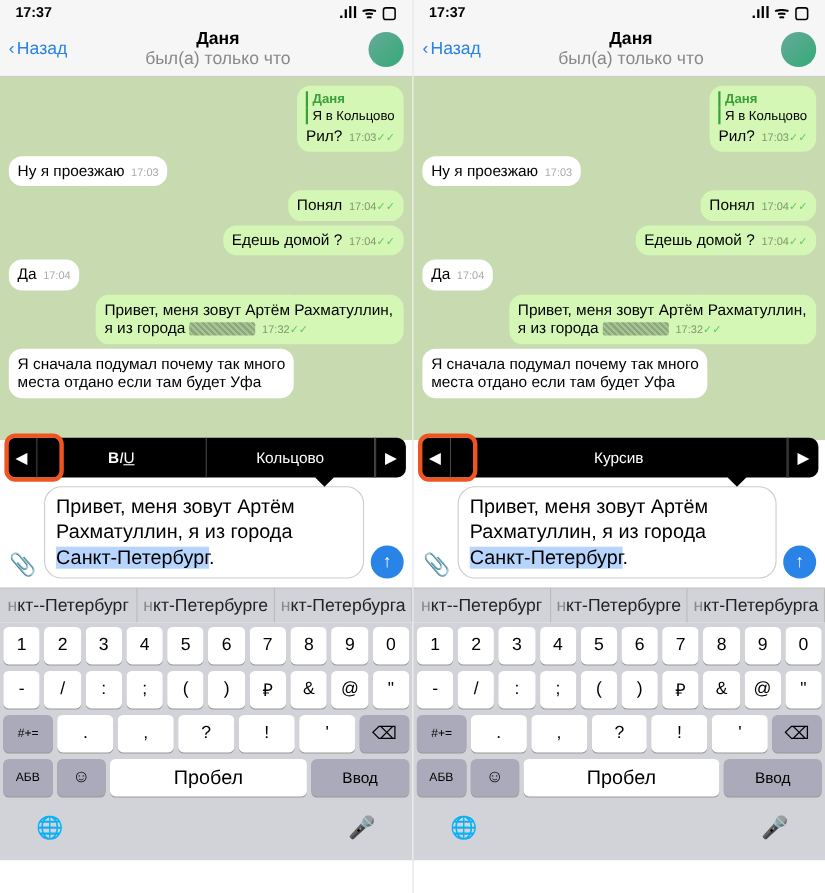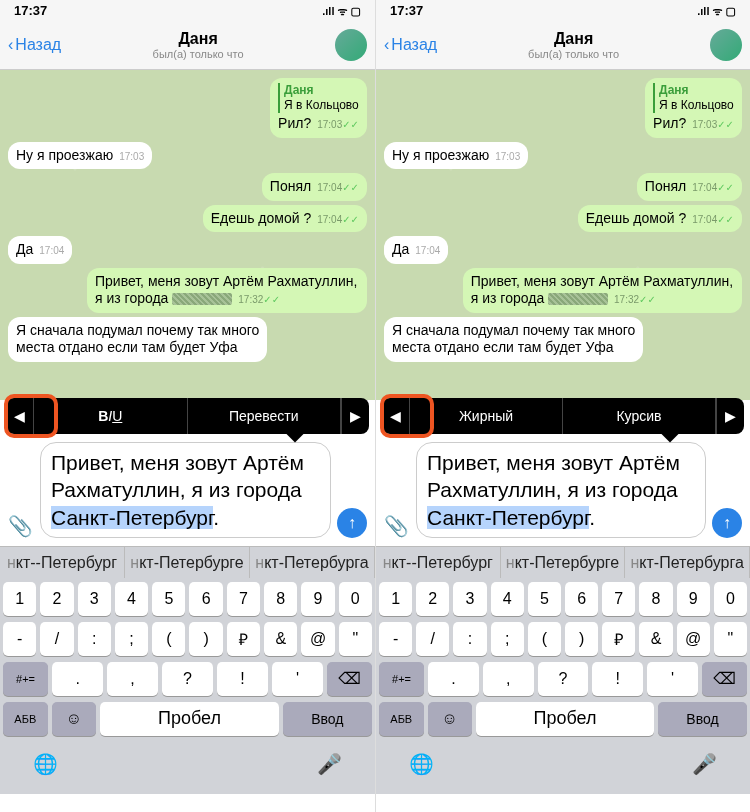--- a/index.html
+++ b/index.html
@@ -1,25 +1,25 @@
 <!DOCTYPE html>
 <html><head>
 <meta charset="utf-8">
 <style>
 * { margin:0; padding:0; box-sizing:border-box; font-family:-apple-system,Helvetica,Arial,sans-serif; }
 body { background:#fff; width:750px; height:812px; display:flex; }
 .phone { width:375px; height:812px; display:flex; flex-direction:column; background:#fff; position:relative; }
 .phone + .phone { border-left:1px solid #ddd; }
 .statusbar { height:20px; display:flex; justify-content:space-between; align-items:center; padding:0 14px; font-size:13px; font-weight:600; background:#f6f6f6; }
-.status-right { display:flex; gap:3px; align-items:center; font-size:11px; }
+.status-right { display:flex; gap:3px; align-items:center; font-size:15px; }
 .nav { height:50px; background:#f6f6f6; display:flex; align-items:center; padding:0 8px; border-bottom:1px solid #ccc; justify-content:space-between; }
 .back { color:#2a83e6; font-size:16px; display:flex; align-items:center; gap:2px; }
 .title-wrap { text-align:center; flex:1; }
 .title { font-size:16px; font-weight:700; }
-.subtitle { font-size:11px; color:#888; }
+.subtitle { font-size:16px; color:#888; }
 .avatar { width:32px; height:32px; border-radius:50%; background:linear-gradient(135deg,#6a9 0%,#3a7 100%); }
 .chat { flex:0 0 auto; height:330px; background:#c8dab0; background-image:radial-gradient(circle at 20% 30%,rgba(255,255,255,.15) 1px,transparent 2px),radial-gradient(circle at 70% 60%,rgba(255,255,255,.12) 1px,transparent 2px); padding:8px 8px 4px; overflow:hidden; position:relative; }
 .msg { max-width:78%; padding:5px 8px; border-radius:12px; margin-bottom:4px; font-size:14px; line-height:1.25; position:relative; }
 .in { background:#fff; float:left; clear:both; }
 .out { background:#d4f7b5; float:right; clear:both; }
 .reply-name { color:#3a9e3a; font-size:12px; font-weight:600; border-left:2px solid #3a9e3a; padding-left:4px; }
 .reply-text { font-size:12px; border-left:2px solid #3a9e3a; padding-left:4px; margin-bottom:2px; }
 .time { font-size:10px; color:#7a9a6a; margin-left:6px; }
 .time.in-t { color:#aaa; }
 .checks { color:#5ec85e; font-size:10px; }
@@ -27,21 +27,21 @@
 .input-area { background:#fff; position:relative; }
 .context-menu { position:absolute; top:-2px; left:6px; right:6px; height:36px; background:#000; border-radius:8px; display:flex; align-items:center; z-index:5; }
 .cm-arrow { width:28px; color:#fff; text-align:center; font-size:14px; border-right:1px solid #444; height:100%; display:flex; align-items:center; justify-content:center; }
 .cm-arrow.r { border-right:none; border-left:1px solid #444; }
 .cm-item { color:#fff; font-size:14px; padding:0 14px; border-right:1px solid #444; height:100%; display:flex; align-items:center; justify-content:center; flex:1; }
 .cm-item:last-of-type { border-right:none; }
 .cm-biu { font-family:serif; }
 .cm-tail { position:absolute; bottom:-6px; left:78%; width:12px; height:12px; background:#000; transform:rotate(45deg); }
 .redbox { position:absolute; top:-6px; left:4px; width:54px; height:44px; border:4px solid #e52; border-radius:10px; z-index:6; }
 .compose { padding:42px 8px 8px; display:flex; gap:6px; align-items:flex-end; }
-.compose-text { flex:1; border:1px solid #ccc; border-radius:16px; padding:6px 10px; font-size:21px; line-height:1.3; min-height:56px; }
+.compose-text { flex:1; border:1px solid #ccc; border-radius:16px; padding:6px 10px; font-size:18px; line-height:1.3; min-height:56px; }
 .sel { background:#b6d4fc; }
 .send { width:30px; height:30px; border-radius:50%; background:#2a83e6; color:#fff; display:flex; align-items:center; justify-content:center; font-size:16px; }
 .attach { width:26px; color:#888; font-size:20px; text-align:center; }
 .predict { height:32px; background:#d1d3d8; display:flex; border-top:1px solid #bbb; }
 .predict-item { flex:1; text-align:center; font-size:16px; color:#222; line-height:32px; border-right:1px solid #bbb; overflow:hidden; white-space:nowrap; }
 .predict-item .g { color:#888; }
 .kb { background:#d1d3d8; padding:4px 3px 8px; }
 .kb-row { display:flex; gap:4px; margin-bottom:6px; }
 .key { flex:1; height:34px; background:#fff; border-radius:5px; box-shadow:0 1px 0 #999; display:flex; align-items:center; justify-content:center; font-size:16px; }
 .key.dark { background:#aab; }
@@ -81,21 +81,21 @@
     <div class="msg in" style="max-width:92%"><span>Я сначала подумал почему так много </span><br><span>места отдано если там будет Уфа</span></div>
   </div>
   <div class="input-area">
     <div class="context-menu">
       <div class="cm-arrow">◀</div>
       <div class="cm-item cm-biu">
           <b>B</b>
           <i>I</i>
           <u>U</u>
         </div>
-      <div class="cm-item">Перевести</div>
+      <div class="cm-item">Кольцово</div>
       <div class="cm-arrow r">▶</div>
       <div class="cm-tail"></div>
     </div>
     <div class="redbox"></div>
     <div class="compose">
       <div class="attach">📎</div>
       <div class="compose-text"><span>Привет, меня зовут Артём Рахматуллин, я из города </span><span class="sel">Санкт-Петербург</span><span>.</span></div>
       <div class="send">↑</div>
     </div>
   </div>
@@ -175,21 +175,20 @@
     <div class="msg in"><span>Ну я проезжаю</span><span class="time in-t">17:03</span></div>
     <div class="msg out"><span>Понял</span><span class="time">17:04</span><span class="checks">✓✓</span></div>
     <div class="msg out"><span>Едешь домой ?</span><span class="time">17:04</span><span class="checks">✓✓</span></div>
     <div class="msg in"><span>Да</span><span class="time in-t">17:04</span></div>
     <div class="msg out"><span>Привет, меня зовут Артём Рахматуллин, я из города </span><span class="smudge"></span><span class="time">17:32</span><span class="checks">✓✓</span></div>
     <div class="msg in" style="max-width:92%"><span>Я сначала подумал почему так много </span><br><span>места отдано если там будет Уфа</span></div>
   </div>
   <div class="input-area">
     <div class="context-menu">
         <div class="cm-arrow">◀</div>
-        <div class="cm-item">Жирный</div>
         <div class="cm-item">Курсив</div>
         <div class="cm-arrow r">▶</div>
         <div class="cm-tail"></div>
       </div>
     <div class="redbox" style="width: 54px;"></div>
     <div class="compose">
       <div class="attach">📎</div>
       <div class="compose-text"><span>Привет, меня зовут Артём Рахматуллин, я из города </span><span class="sel">Санкт-Петербург</span><span>.</span></div>
       <div class="send">↑</div>
     </div>

